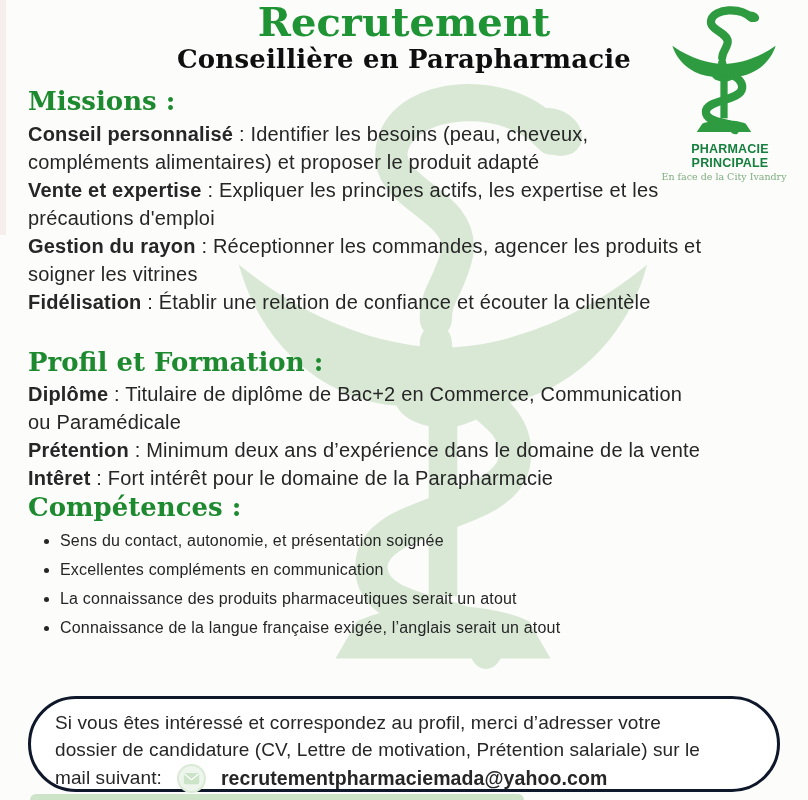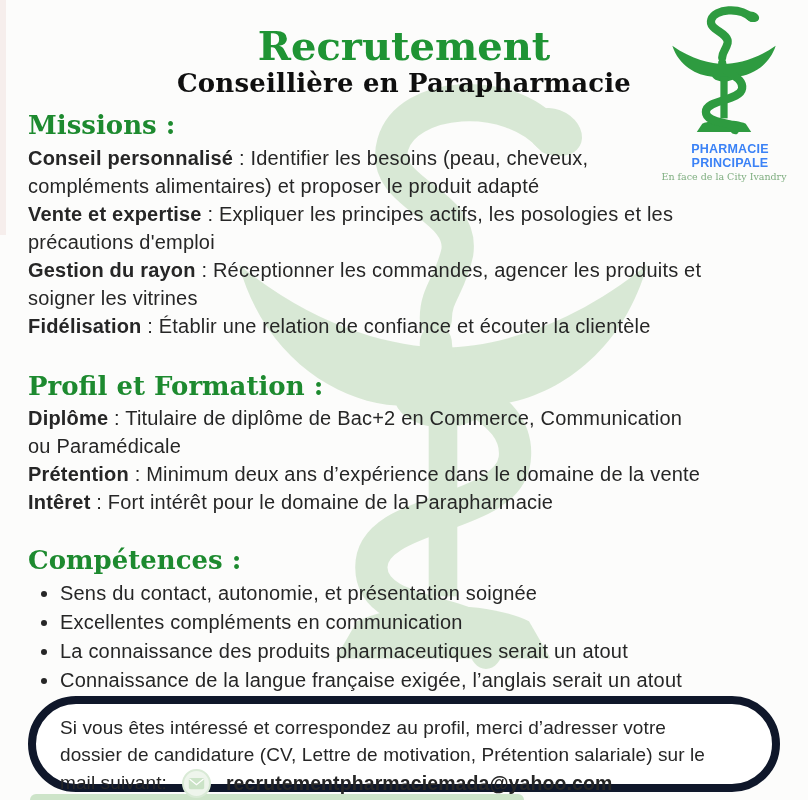--- a/index.html
+++ b/index.html
@@ -9,44 +9,44 @@
     font-family:"Liberation Sans",sans-serif;
   }
   
   .watermark{position:absolute;left:228px;top:78px;z-index:0;color:#b9d7b3;opacity:.52;}
   .foot-strip{position:absolute;left:30px;top:794px;width:494px;height:12px;
     background:#cde4c9;border-radius:6px;z-index:0;}
   .edge-artifact{position:absolute;left:0;top:0;width:6px;height:235px;
     background:#f3e7e4;opacity:.65;z-index:0;}
   
   .content{position:relative;z-index:1;}
-  header{text-align:center;padding-top:24px;}
+  header{text-align:center;padding-top:0;}
   .title{margin:0;font-family:"DejaVu Serif",serif;font-weight:700;
     font-size:40px;line-height:1.12;color:#1f9434;}
   .subtitle{margin:0;font-family:"DejaVu Serif",serif;font-weight:700;
     font-size:26px;line-height:1.12;color:#0f0f0f;letter-spacing:.2px;}
   
   .logo{position:absolute;top:5px;left:643px;width:162px;text-align:center;z-index:1;}
   .logo-mark{color:#2e9b40;display:block;margin:0 auto;}
-  .logo-name{font-size:12.5px;font-weight:700;color:#3b82f6;letter-spacing:.2px;margin-top:1px;margin-left:12px;}
+  .logo-name{font-size:12.5px;font-weight:700;color:#15803d;letter-spacing:.2px;margin-top:1px;margin-left:12px;}
   .logo-tagline{font-family:"DejaVu Serif",serif;font-size:9.5px;color:#7fae80;margin-top:1px;}
   
   main{padding:12px 28px 0;}
   .sec-heading{margin:0 0 3px;font-family:"DejaVu Serif",serif;font-weight:700;
     font-size:26px;line-height:1.18;color:#1d8a2f;
     text-decoration-thickness:2.5px;text-underline-offset:4px;}
   .line{font-size:20px;line-height:28px;letter-spacing:.2px;}
   .line .b{font-weight:700;}
   .sec-profil{margin-top:31px;}
-  .sec-comp{margin-top:29px;}
+  .sec-comp{}
   ul.bullets{margin:3px 0 0;padding-left:32px;}
-  ul.bullets li{font-size:20px;line-height:29px;letter-spacing:.2px;}
+  ul.bullets li{font-size:16px;line-height:29px;letter-spacing:.2px;}
   
   .contact{position:absolute;left:28px;top:696px;width:752px;height:96px;
-    box-sizing:border-box;background:#ffffff;border:8px solid #0f172a;
+    box-sizing:border-box;background:#ffffff;border:3px solid #0f172a;
     border-radius:48px;padding:11px 16px 0 24px;z-index:2;}
   .cline{font-size:19px;line-height:26.5px;letter-spacing:.1px;}
   .cline3{display:flex;align-items:center;gap:15px;margin-top:1px;}
   .mail-badge{width:29px;height:29px;border-radius:50%;background:#eef5ec;
     border:2px solid #d9ead6;display:inline-flex;align-items:center;
     justify-content:center;box-sizing:border-box;flex:0 0 auto;}
   .email{font-weight:700;font-size:19.5px;}
 </style>
 </head>
 <body>
@@ -89,21 +89,21 @@
     <div class="logo-name">PHARMACIE PRINCIPALE</div>
     <div class="logo-tagline">En face de la City Ivandry</div>
   </div>
 
   <main>
     <section class="sec-missions">
       <h3 class="sec-heading">Missions :</h3>
       <div>
           <div class="line"><span class="b">Conseil personnalisé</span><span> : Identifier les besoins (peau, cheveux,</span></div>
           <div class="line"><span>compléments alimentaires) et proposer le produit adapté</span></div>
-          <div class="line"><span class="b">Vente et expertise</span><span> : Expliquer les principes actifs, les posologies et les</span></div>
+          <div class="line"><span class="b">Vente et expertise</span><span> : Expliquer les principes actifs, les expertise et les</span></div>
           <div class="line"><span>précautions d'emploi</span></div>
           <div class="line"><span class="b">Gestion du rayon</span><span> : Réceptionner les commandes, agencer les produits et</span></div>
           <div class="line"><span>soigner les vitrines</span></div>
           <div class="line"><span class="b">Fidélisation</span><span> : Établir une relation de confiance et écouter la clientèle</span></div>
         </div>
     </section>
 
     <section class="sec-profil">
       <h3 class="sec-heading">Profil et Formation :</h3>
       <div>

